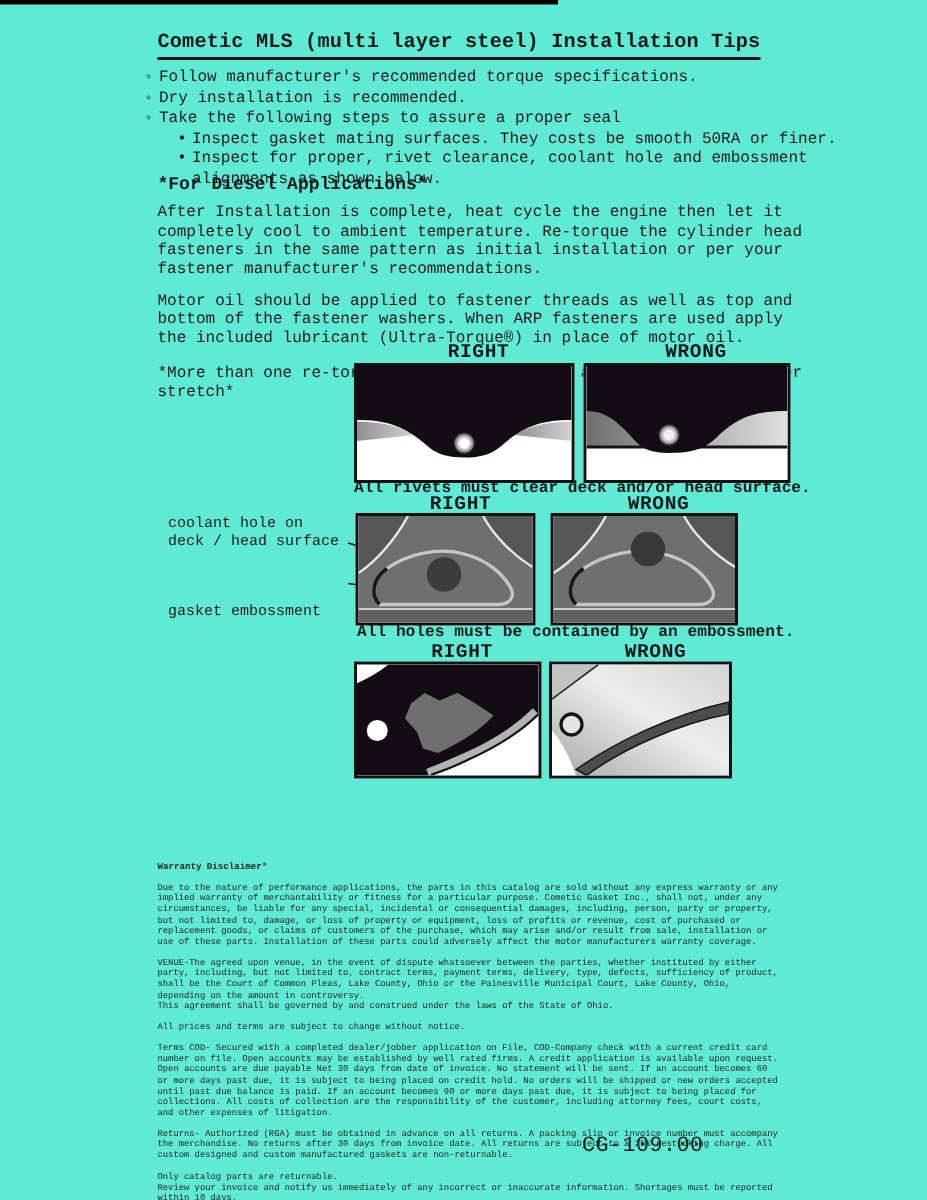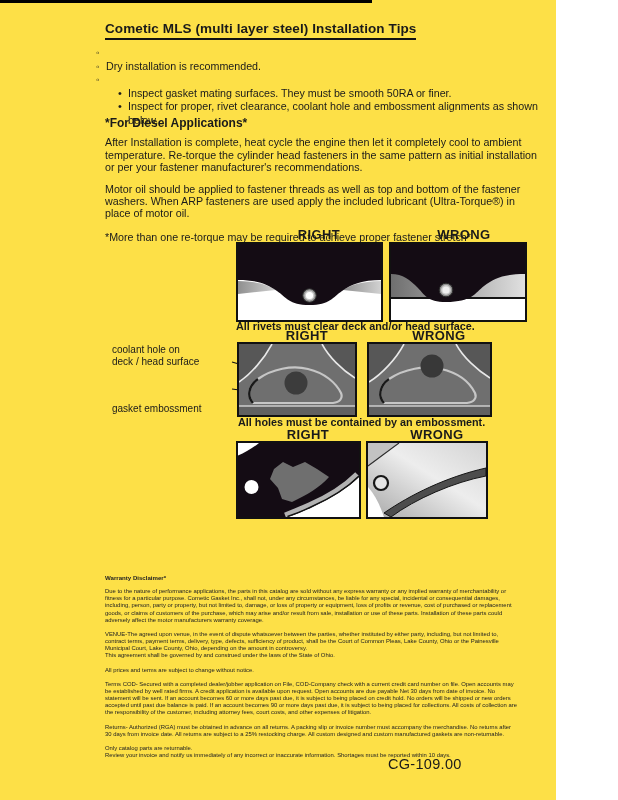--- a/index.html
+++ b/index.html
@@ -1,18 +1,18 @@
 <!DOCTYPE html>
 <html><head>
 <meta charset="utf-8">
 <style>
   html,body{margin:0;padding:0;background:#fff;}
   #page{
-    position:relative;width:556px;height:800px;background:#fde047;overflow:hidden;
-    font-family:Liberation Sans, sans-serif;color:#1a1a1a;
+    position:relative;width:618px;height:800px;background:#5eead4;overflow:hidden;
+    font-family:Liberation Mono, monospace;color:#1a1a1a;
   }
   .top-edge{position:absolute;left:0;top:0;width:372px;height:3px;background:#000;}
   .title{
     position:absolute;left:105px;top:21px;font-size:13.5px;font-weight:bold;
     letter-spacing:.1px;border-bottom:2px solid #111;padding-bottom:2px;
   }
   .tips{position:absolute;left:96px;top:46px;width:470px;font-size:10.7px;line-height:13.6px;}
   .tip-row{display:flex;align-items:baseline;}
   .tip-row.indent{margin-left:22px;}
   .tip-glyph{width:10px;flex:0 0 10px;font-size:10px;}
@@ -41,31 +41,33 @@
 <body>
 
 <div id="page">
   <div class="top-edge"></div>
 
   <div class="title">Cometic MLS (multi layer steel) Installation Tips</div>
 
   <div class="tips">
     <div class="tip-row">
       <span class="tip-glyph">◦</span>
+      <span>Follow manufacturer's recommended torque specifications.</span>
     </div>
     <div class="tip-row">
       <span class="tip-glyph">◦</span>
       <span>Dry installation is recommended.</span>
     </div>
     <div class="tip-row">
       <span class="tip-glyph">◦</span>
+      <span>Take the following steps to assure a proper seal</span>
     </div>
     <div class="tip-row indent">
       <span class="tip-glyph">•</span>
-      <span>Inspect gasket mating surfaces.  They must be smooth 50RA or finer.</span>
+      <span>Inspect gasket mating surfaces.  They costs be smooth 50RA or finer.</span>
     </div>
     <div class="tip-row indent">
       <span class="tip-glyph">•</span>
       <span>Inspect for proper, rivet clearance, coolant hole and embossment alignments as shown below.</span>
     </div>
   </div>
 
   <div class="diesel">
     <div class="diesel-h">*For Diesel Applications*</div>
     <p>After Installation is complete, heat cycle the engine then let it completely cool to ambient temperature. Re-torque the cylinder head fasteners in the same pattern as initial installation or per your fastener manufacturer's recommendations.</p>

